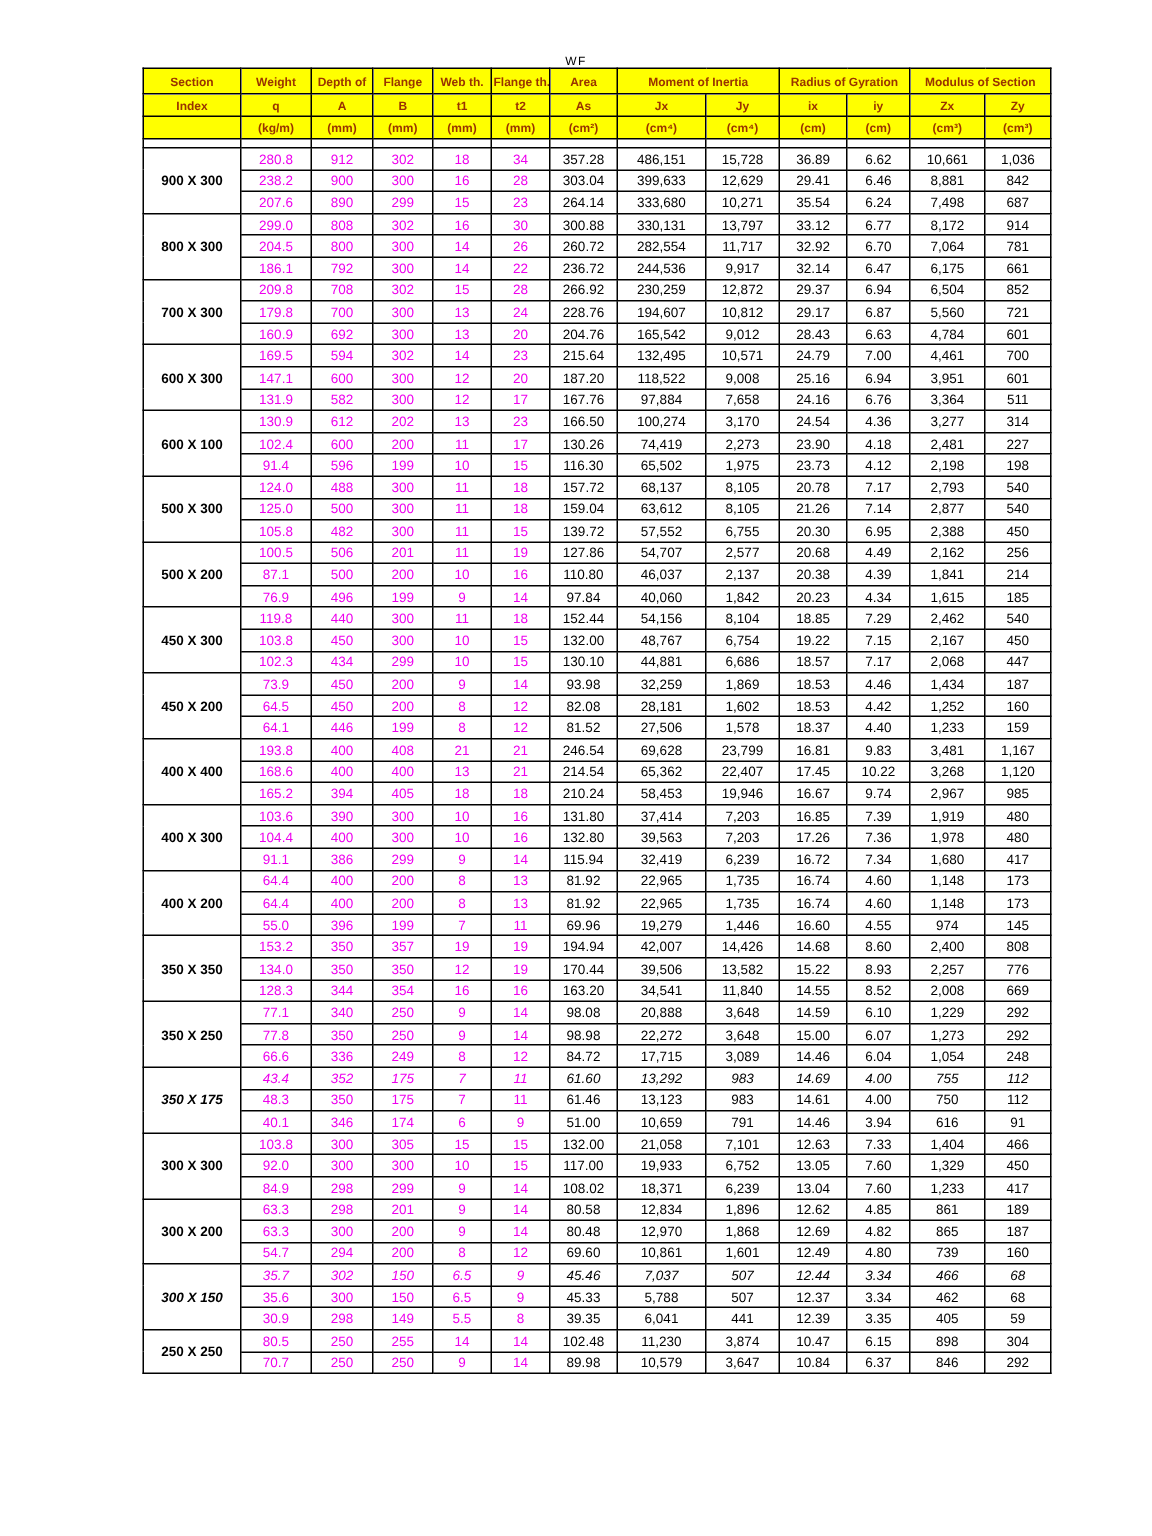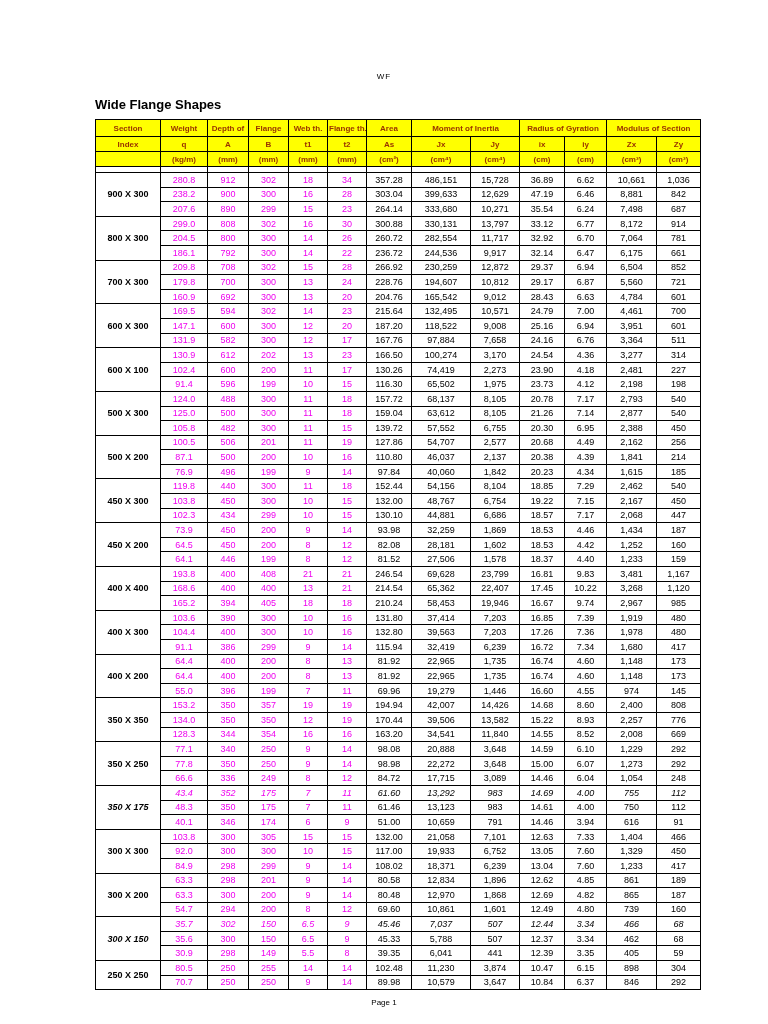--- a/index.html
+++ b/index.html
@@ -7,21 +7,20 @@
     width: 768px; height: 1024px;
     background: #ffffff;
     font-family: "Liberation Sans", sans-serif;
     color: #000;
   }
   .doc-header {
     padding-top: 36px;
     text-align: center;
     font-size: 8px;
     letter-spacing: 1px;
-    margin-top: 36px;
   }
   .title {
     margin: 16px 0 7px 95px;
     font-size: 13px;
     font-weight: bold;
   }
   table {
     border-collapse: collapse;
     table-layout: fixed;
     width: 605px;
@@ -57,21 +56,20 @@
     font-size: 8px;
   }
 </style>
 </head>
 <body>
 
 <div class="page">
 
   <div class="doc-header">WF</div>
 
-  <div class="title">Wide Flange Shapes</div>
 
   <table>
     <colgroup>
       <col style="width:65px">
         <col style="width:47px">
         <col style="width:41px">
       <col style="width:40px">
         <col style="width:39px">
         <col style="width:39px">
       <col style="width:45px">
@@ -159,21 +157,21 @@
         </tr>
         <tr>
           <td class="dim">238.2</td>
           <td class="dim">900</td>
           <td class="dim">300</td>
           <td class="dim">16</td>
           <td class="dim">28</td>
           <td class="val">303.04</td>
           <td class="val">399,633</td>
           <td class="val">12,629</td>
-          <td class="val">47.19</td>
+          <td class="val">29.41</td>
           <td class="val">6.46</td>
           <td class="val">8,881</td>
           <td class="val">842</td>
         </tr>
         <tr>
           <td class="dim">207.6</td>
           <td class="dim">890</td>
           <td class="dim">299</td>
           <td class="dim">15</td>
           <td class="dim">23</td>
@@ -941,15 +939,14 @@
           <td class="val">10,579</td>
           <td class="val">3,647</td>
           <td class="val">10.84</td>
           <td class="val">6.37</td>
           <td class="val">846</td>
           <td class="val">292</td>
         </tr>
       </tbody>
   </table>
 
-  <div class="footer">Page 1</div>
 
 </div>
 
 </body></html>

